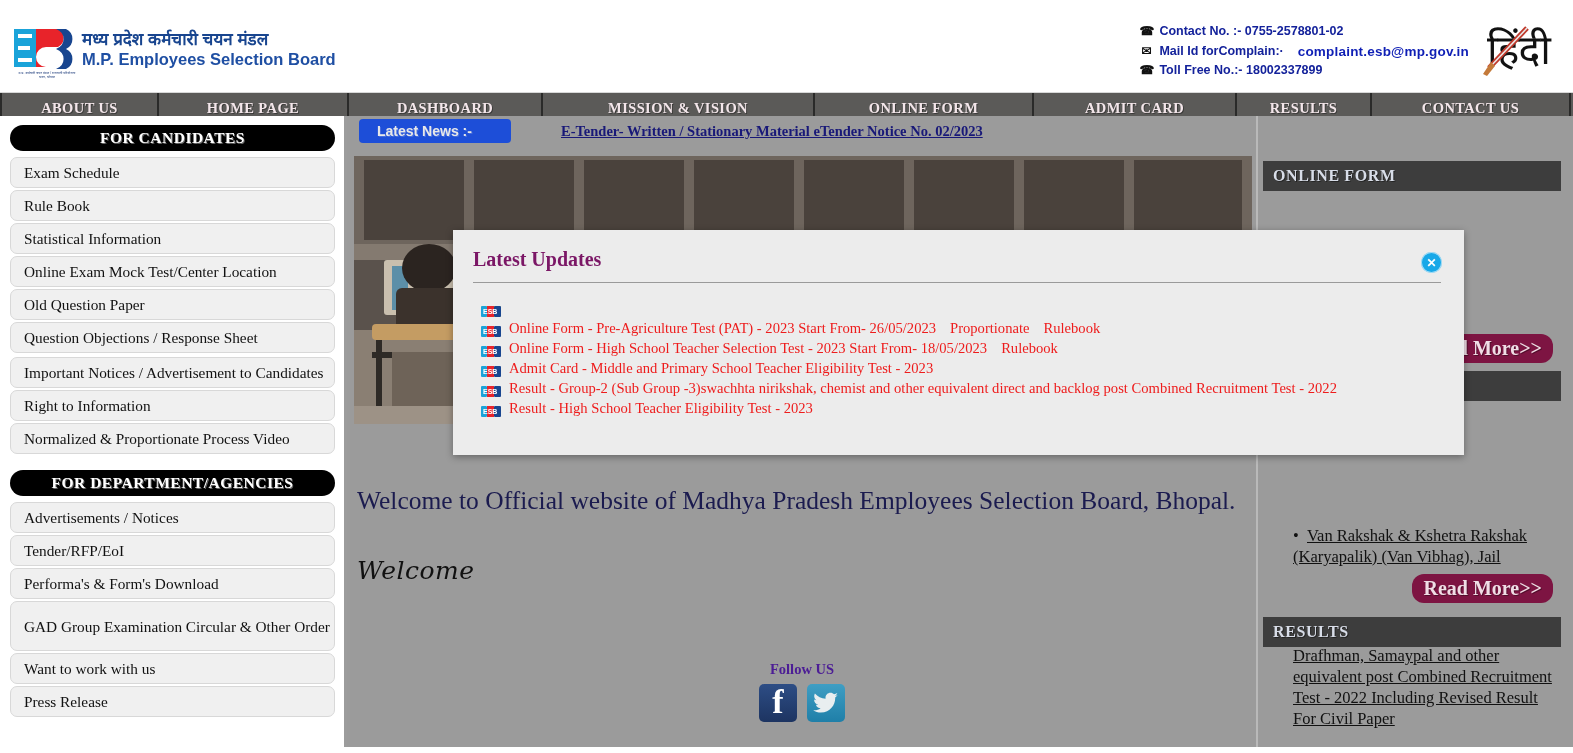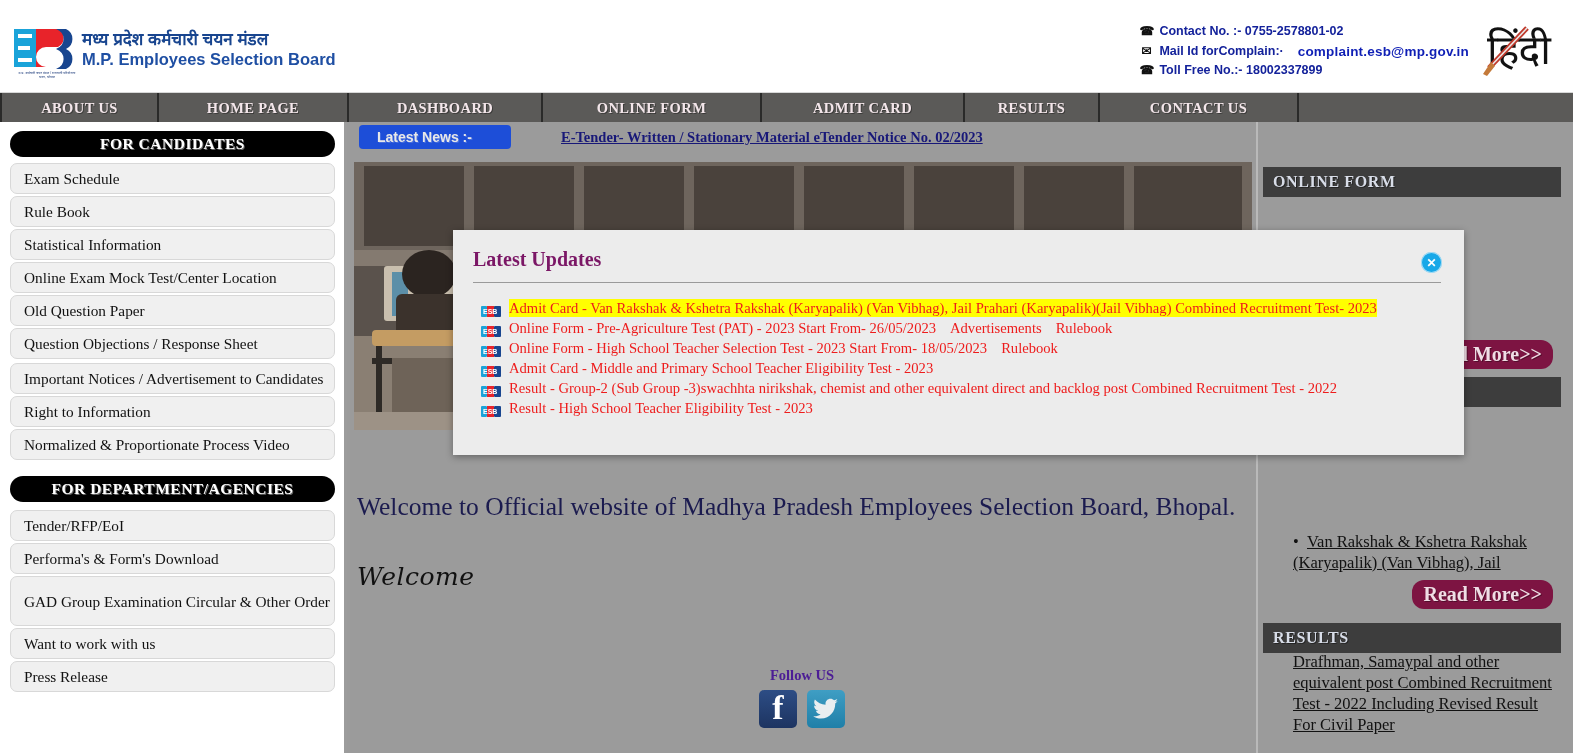--- a/index.html
+++ b/index.html
@@ -99,21 +99,21 @@
     display: flex; align-items: center; justify-content: center;
     border-right: 2px solid #2a2a29;
     text-shadow: 1px 1px 0 rgba(0,0,0,.35);
     cursor: pointer;
     box-sizing: border-box;
   }
   .nav-item:first-child { border-left: 2px solid #2a2a29; }
 
   
   .body-wrap {
-    position: absolute; left: 0; top: 122px;
+    position: absolute; left: 0; top: 116px;
     width: 1480px; height: 631px;
     background: #ffffff;
   }
 
   
   .sidebar {
     position: absolute; left: 0; top: 0;
     width: 345px; height: 631px;
     background: #ffffff;
     padding: 0;
@@ -400,20 +400,21 @@
         <line x1="14" y1="48" x2="52" y2="8" stroke="#e8e8e8" stroke-width="1.6"></line>
         <polygon points="8,54 16,42 20,46 12,56" fill="#c47a3a"></polygon>
       </svg>
     </div>
   </div>
 
   <div class="nav">
     <div class="nav-item" style="width:159px">ABOUT US</div>
     <div class="nav-item" style="width:190px">HOME PAGE</div>
     <div class="nav-item" style="width:194px">DASHBOARD</div>
+    <div class="nav-item" style="width:272px">MISSION &amp; VISION</div>
     <div class="nav-item" style="width:219px">ONLINE FORM</div>
     <div class="nav-item" style="width:203px">ADMIT CARD</div>
     <div class="nav-item" style="width:135px">RESULTS</div>
     <div class="nav-item" style="width:199px">CONTACT US</div>
   </div>
 
   <div class="body-wrap">
 
     <div class="sidebar">
       <div class="side-head">FOR CANDIDATES</div>
@@ -430,20 +431,21 @@
       <div class="side-item">Question Objections / Response Sheet</div>
       <div class="side-gap"></div>
       <div class="side-gap"></div>
       <div class="side-item">Important Notices / Advertisement to Candidates</div>
       <div class="side-gap"></div>
       <div class="side-item">Right to Information</div>
       <div class="side-gap"></div>
       <div class="side-item">Normalized &amp; Proportionate Process Video</div>
 
       <div class="side-head" style="margin-top:16px">FOR DEPARTMENT/AGENCIES</div>
+      <div class="side-item">Advertisements / Notices</div>
       <div class="side-gap"></div>
       <div class="side-item">Tender/RFP/EoI</div>
       <div class="side-gap"></div>
       <div class="side-item">Performa's &amp; Form's Download</div>
       <div class="side-gap"></div>
       <div class="side-item" style="min-height:50px">GAD Group Examination Circular &amp; Other Order</div>
       <div class="side-gap"></div>
       <div class="side-item">Want to work with us</div>
       <div class="side-gap"></div>
       <div class="side-item">Press Release</div>
@@ -568,36 +570,35 @@
       <div class="mu-row">
         <span class="mu-ico">
           <svg width="20" height="11" viewBox="0 0 20 11">
               <rect width="20" height="11" rx="2" fill="#ffff00"></rect>
               <rect x="0" y="0" width="6" height="11" rx="1" fill="#1aa3d9"></rect>
               <rect x="6" y="0" width="7" height="11" fill="#e8232a"></rect>
               <rect x="13" y="0" width="7" height="11" rx="1" fill="#18458f"></rect>
               <text x="2" y="8.4" font-family="Liberation Sans, sans-serif" font-size="7" font-weight="bold" fill="#ffffff">ESB</text>
             </svg>
         </span>
-        <span class="mu-text hl">Admit Card  - Van Rakshak &amp; Kshetra Rakshak (Karyapalik) (Van Vibhag), Jail Prahari (Karyapalik)(Jail Vibhag) Combined Recruitment Test- 2023</span>
       </div>
 
       <div class="mu-row">
         <span class="mu-ico">
           <svg width="20" height="11" viewBox="0 0 20 11">
               <rect width="20" height="11" rx="2" fill="#ffffff"></rect>
               <rect x="0" y="0" width="6" height="11" rx="1" fill="#1aa3d9"></rect>
               <rect x="6" y="0" width="7" height="11" fill="#e8232a"></rect>
               <rect x="13" y="0" width="7" height="11" rx="1" fill="#18458f"></rect>
               <text x="2" y="8.4" font-family="Liberation Sans, sans-serif" font-size="7" font-weight="bold" fill="#ffffff">ESB</text>
             </svg>
         </span>
         <span class="mu-text">Online Form - Pre-Agriculture Test (PAT) - 2023 Start From- 26/05/2023</span>
         <span class="mu-sep"></span>
-        <span class="mu-text">Advertisements</span>
+        <span class="mu-text">Proportionate</span>
         <span class="mu-sep"></span>
         <span class="mu-text">Rulebook</span>
       </div>
 
       <div class="mu-row">
         <span class="mu-ico">
           <svg width="20" height="11" viewBox="0 0 20 11">
               <rect width="20" height="11" rx="2" fill="#ffffff"></rect>
               <rect x="0" y="0" width="6" height="11" rx="1" fill="#1aa3d9"></rect>
               <rect x="6" y="0" width="7" height="11" fill="#e8232a"></rect>

